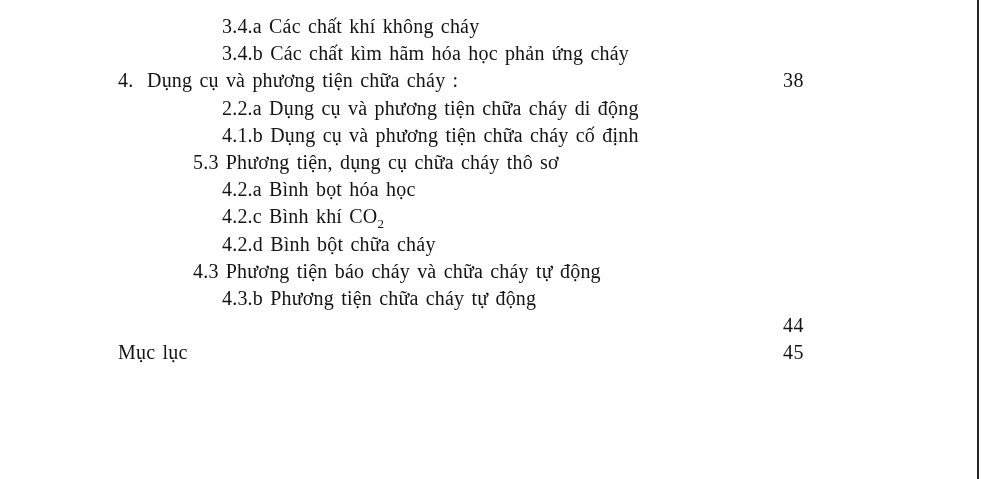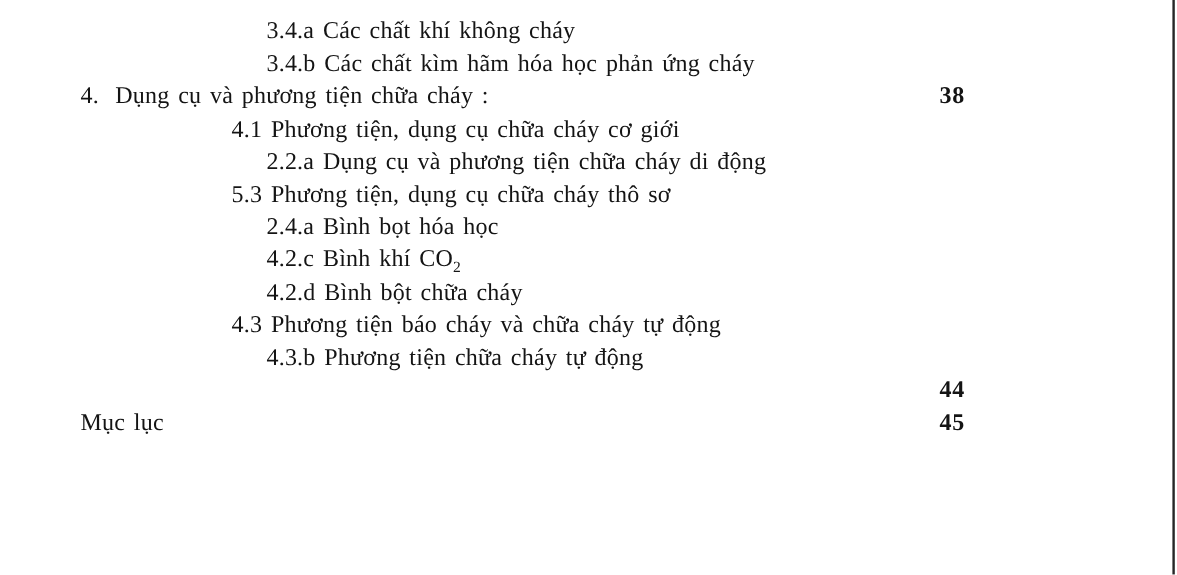--- a/index.html
+++ b/index.html
@@ -32,30 +32,29 @@
   .row {
     position: relative;
     height: 27.2px;
     line-height: 27.2px;
     font-size: 20px;
     color: #141414;
     white-space: nowrap;
     letter-spacing: 0.2px;
     word-spacing: 2px;
   }
-  .indent-0 { padding-left: 67px; }
+  .indent-0 { padding-left: 118px; }
   .indent-1 { padding-left: 193px; }
   .indent-2 { padding-left: 222px; }
   .num { display: inline-block; width: 29px; }
   .pagenum {
     position: absolute;
     left: 783px;
     top: 0;
     letter-spacing: 0.5px;
-    font-weight: bold;
   }
   sub.small { font-size: 13px; line-height: 0; }
 </style>
 </head>
 <body>
 
 <div class="page">
 
   <div class="toc">
 
@@ -65,35 +64,35 @@
 
     <div class="row indent-2">
       <span>3.4.b Các chất kìm hãm hóa học phản ứng cháy</span>
     </div>
 
     <div class="row indent-0">
       <span class="num">4.</span><span>Dụng cụ và phương tiện chữa cháy :</span>
       <span class="pagenum">38</span>
     </div>
 
-    <div class="row indent-1">
-      <span>4.1 Phương tiện, dụng cụ chữa cháy cơ giới</span>
-    </div>
 
     <div class="row indent-2">
       <span>2.2.a Dụng cụ và phương tiện chữa cháy di động</span>
     </div>
 
+    <div class="row indent-2">
+      <span>4.1.b Dụng cụ và phương tiện chữa cháy cố định</span>
+    </div>
 
     <div class="row indent-1">
       <span>5.3 Phương tiện, dụng cụ chữa cháy thô sơ</span>
     </div>
 
     <div class="row indent-2">
-      <span>2.4.a Bình bọt hóa học</span>
+      <span>4.2.a Bình bọt hóa học</span>
     </div>
 
 
     <div class="row indent-2">
       <span>4.2.c Bình khí CO</span><sub class="small">2</sub>
     </div>
 
     <div class="row indent-2">
       <span>4.2.d Bình bột chữa cháy</span>
     </div>

